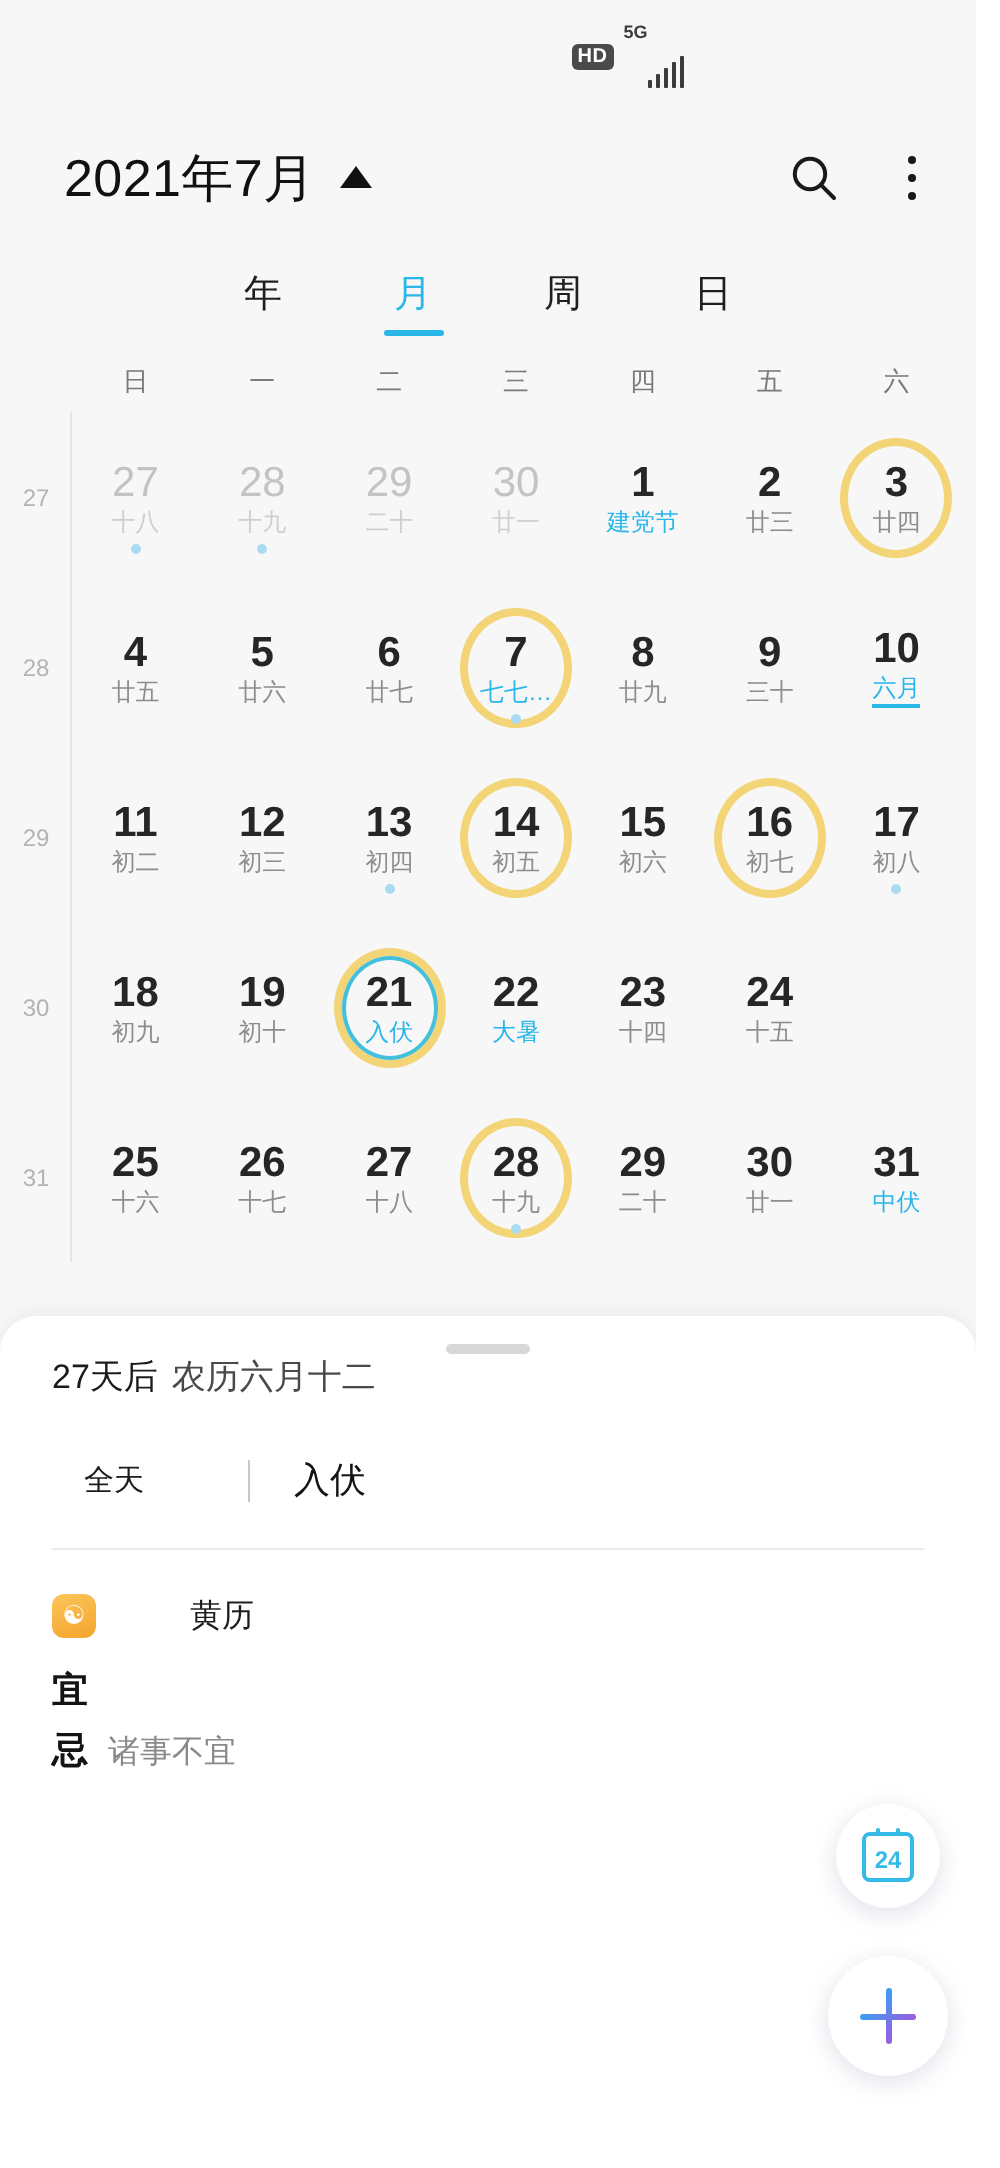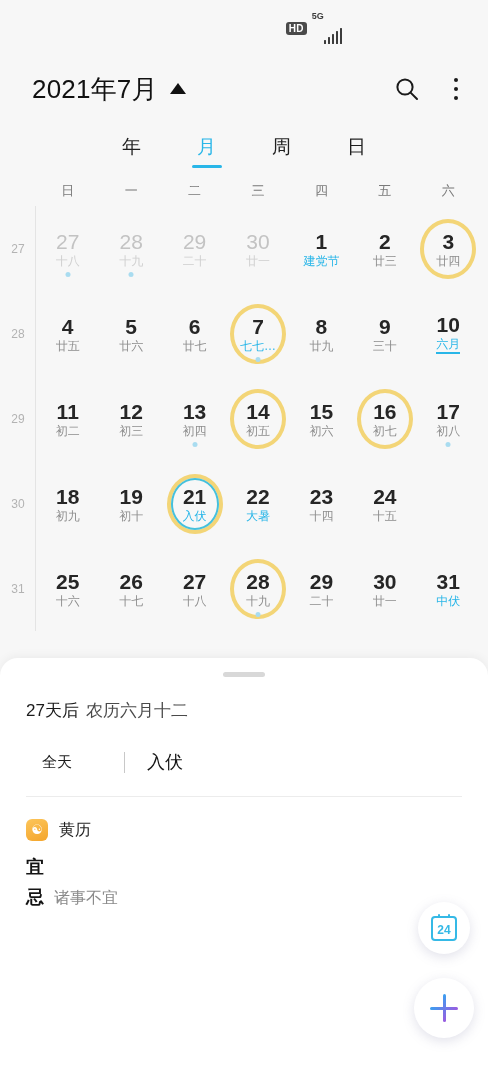--- a/index.html
+++ b/index.html
@@ -267,21 +267,20 @@
     padding: 0 26px;
     box-sizing: border-box;
   }
   .handle {
     width: 42px; height: 5px;
     border-radius: 3px;
     background: #d8d8d8;
     margin: 14px auto 0 auto;
   }
   .sheet-date {
-    margin-top: 22px;
     font-size: 17px;
     color: #1b1b1b;
     display: flex;
     align-items: baseline;
     gap: 7px;
   }
   .sheet-date .lunar-date { color: #4a4a4a; }
   .event-row {
     margin-top: 28px;
     display: flex;
@@ -305,21 +304,21 @@
     width: 22px; height: 22px;
     border-radius: 6px;
     background: linear-gradient(160deg, #fcc55a, #f4a52c);
     display: flex;
     align-items: center;
     justify-content: center;
     font-size: 13px;
     color: #ffffff;
     line-height: 22px;
   }
-  .almanac-title { font-size: 16px; color: #1d1d1d; }
+  .almanac-title { font-size: 16px; color: #1d1d1d; margin-left: 36px; }
   .almanac-line {
     display: flex;
     align-items: baseline;
     margin-top: 14px;
     gap: 10px;
   }
   .almanac-key {
     font-size: 18px;
     color: #141414;
     font-weight: 700;

